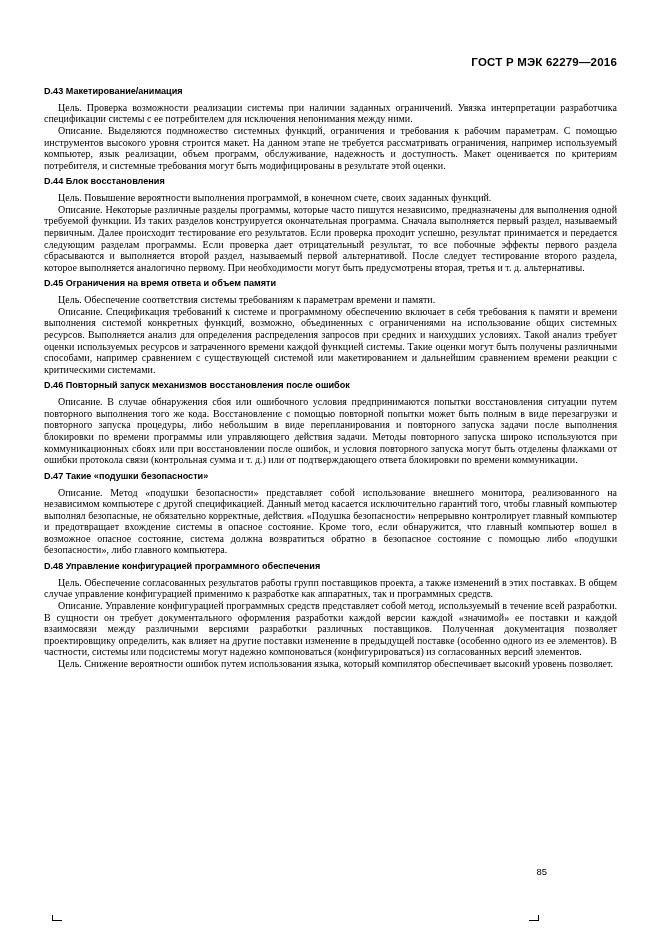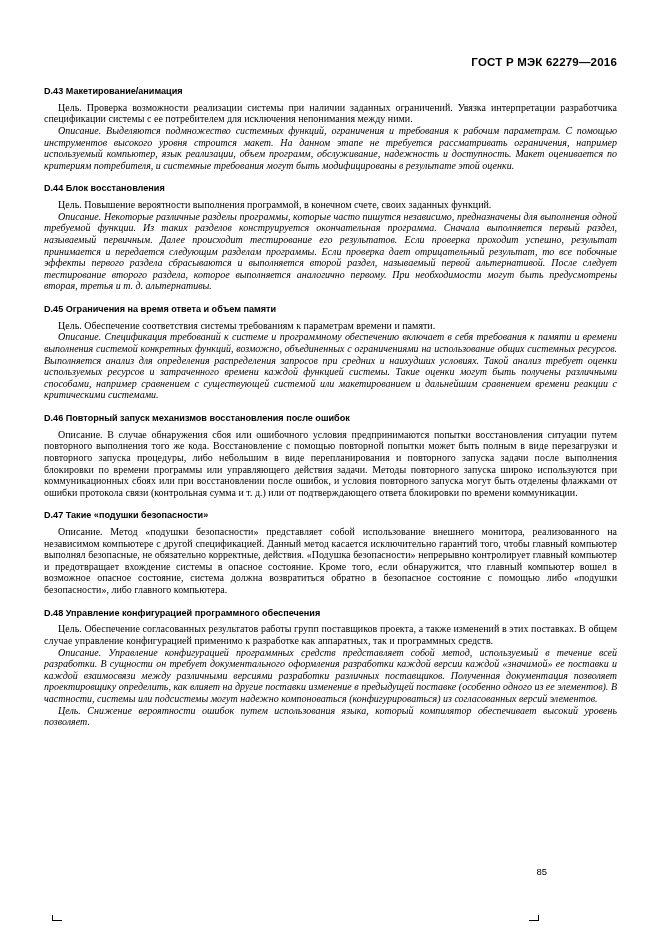--- a/index.html
+++ b/index.html
@@ -33,35 +33,34 @@
     font-family: "Liberation Sans", sans-serif;
     font-weight: bold;
     font-size: 11.5px;
     letter-spacing: 0.2px;
     margin-bottom: 18px;
   }
   .sect-title {
     font-family: "Liberation Sans", sans-serif;
     font-weight: bold;
     font-size: 9.1px;
-    margin-top: 12px;
+    margin-top: 5px;
     margin-bottom: 4px;
     line-height: 1.3;
   }
   p.body {
     font-size: 10px;
     line-height: 11.6px;
     text-align: justify;
     margin: 4px 0 0 0;
     text-indent: 14px;
     hyphens: manual;
   }
   p.body + p.body {
     margin-top: 0px;
-    font-style: italic;
   }
   .pagenum {
     position: absolute;
     right: 44px;
     top: 866px;
     font-family: Liberation Sans, sans-serif;
     font-size: 9.5px;
   }
   .edge-mark {
     position: absolute;

